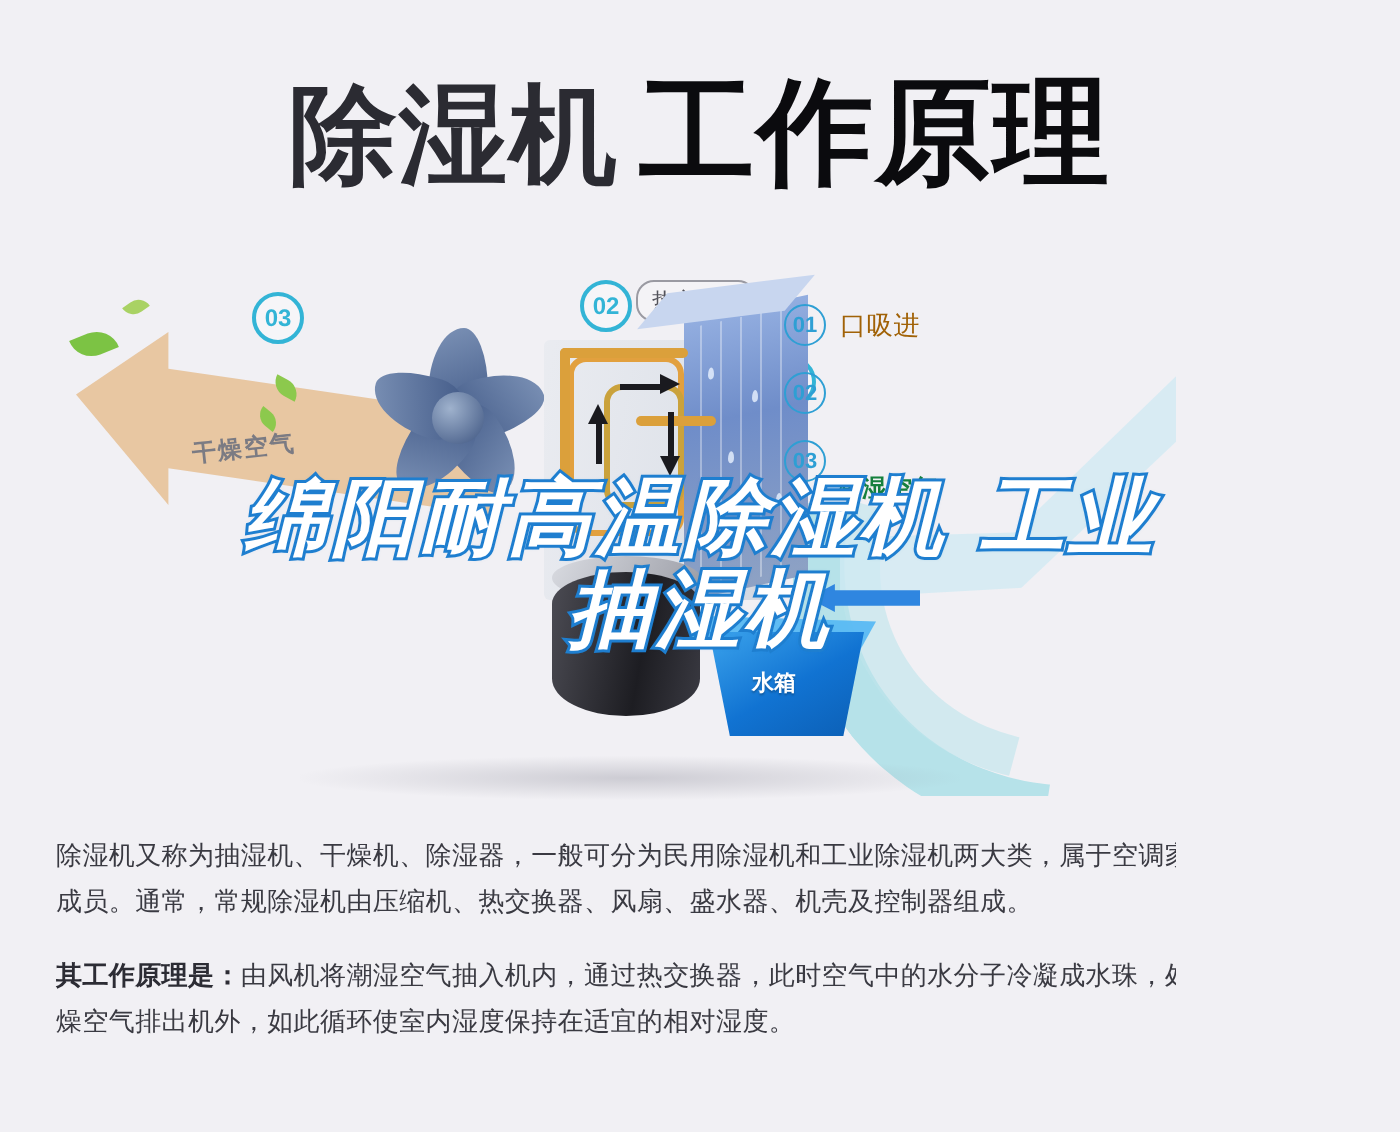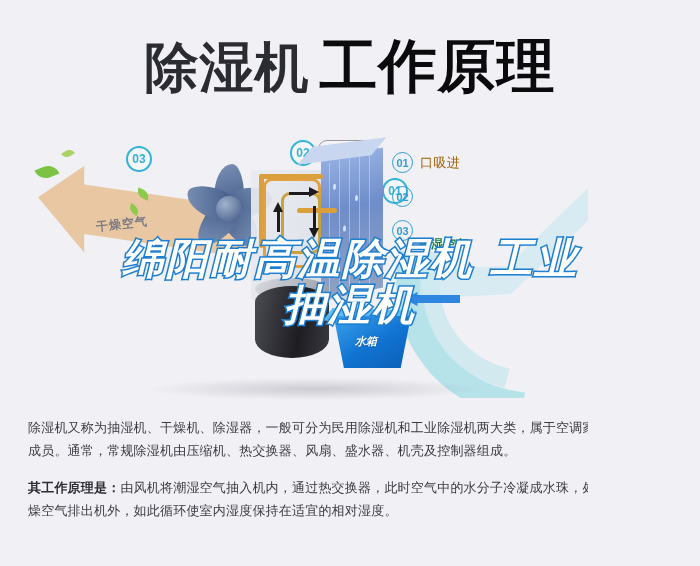--- a/index.html
+++ b/index.html
@@ -102,21 +102,21 @@
     background:linear-gradient(160deg,#7d93b7,#3f5785);
     border-radius:60% 40% 55% 45% / 70% 65% 35% 30%;
     transform-origin:50% 92%;
   }
   .fan-hub{
     position:absolute;left:40px;top:40px;width:26px;height:26px;border-radius:50%;
     background:radial-gradient(circle at 35% 32%,#9fb2cd,#3d5480);
   }
 
   
-  .machine{position:absolute;left:251px;top:30px;width:190px;height:230px;font-style:italic;}
+  .machine{position:absolute;left:272px;top:30px;width:190px;height:230px;}
   .mbody{
     position:absolute;left:0;top:22px;width:112px;height:130px;
     background:linear-gradient(100deg,#e9ebf0 0%,#dfe3ea 55%,#cfd5df 100%);
     opacity:.92;border-radius:3px;
   }
   .hx{
     position:absolute;left:70px;top:6px;width:62px;height:140px;
     background:linear-gradient(180deg,#93aee0 0%,#6f8dc9 38%,#8ea2c4 100%);
     transform:skewY(-12deg);
   }

